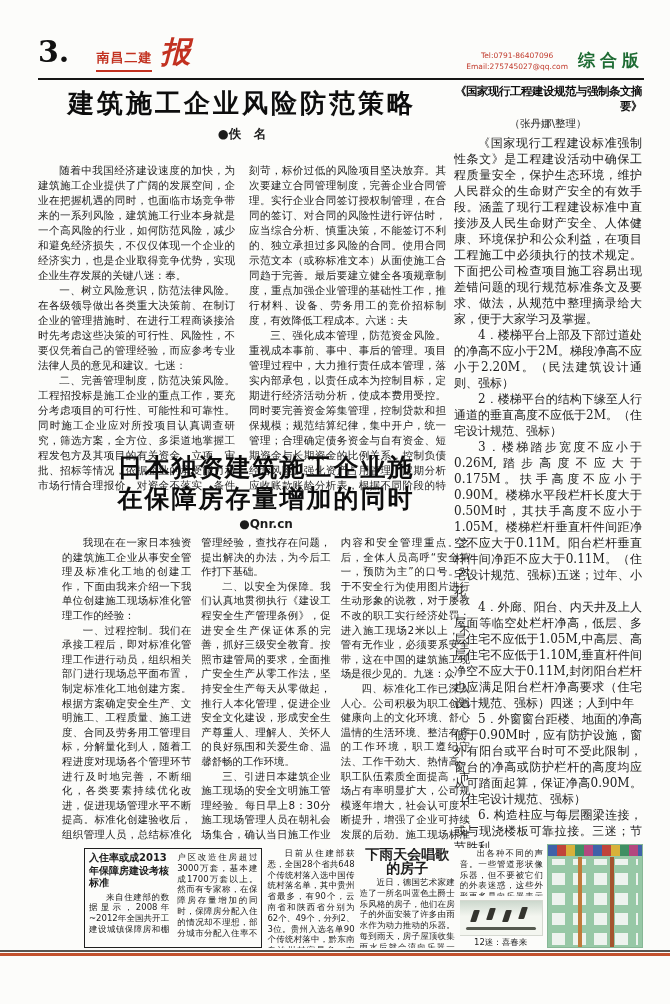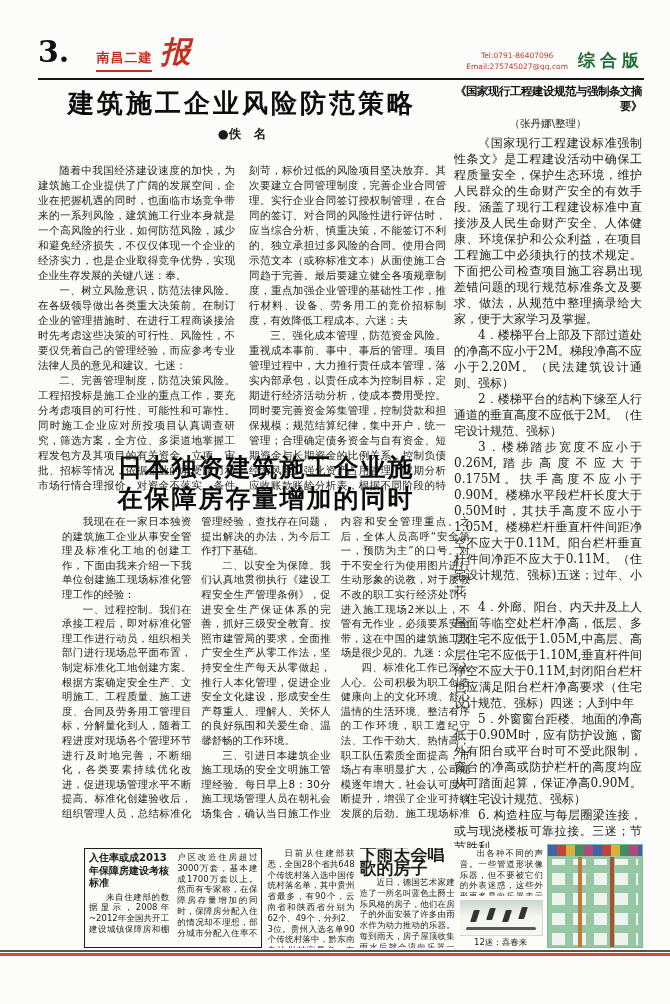--- a/index.html
+++ b/index.html
@@ -43,21 +43,21 @@
   
   .strip{position:absolute;left:84px;top:848px;width:558px;height:100px;display:flex;gap:5px;
          font-size:8.5px;line-height:10.8px;text-align:justify;}
   .strip p{margin:0;text-indent:2em;}
   .hbox{width:180px;border:1.5px solid #1f1f1f;padding:3px 4px;box-sizing:border-box;
         column-count:2;column-gap:8px;column-fill:auto;overflow:hidden;}
   .hbox-title{font-size:10px;font-weight:bold;text-align:left;line-height:12.5px;
               text-indent:0 !important;margin-bottom:2px !important;}
   .colC{width:88px;overflow:hidden;}
   .colD{width:96px;overflow:hidden;}
-  .rain-title{font-size:17px;font-weight:bold;text-align:left;line-height:13.5px;
+  .rain-title{font-size:14px;font-weight:bold;text-align:center;line-height:13.5px;
               text-indent:0 !important;margin-bottom:2px !important;}
   .colE{width:84px;position:relative;overflow:hidden;}
   .colE .txt{height:48px;overflow:hidden;}
   .painting{position:absolute;left:0;bottom:13px;width:82px;height:34px;
             background:linear-gradient(#ccd8cd,#f4f6f0 45%);outline:1px solid #d5d8d0;}
   .painting i{position:absolute;width:6px;height:12px;background:#34342e;
               transform:skewX(-18deg);border-radius:1px;}
   .painting i:nth-child(1){left:12px;top:9px;}
   .painting i:nth-child(2){left:28px;top:7px;}
   .painting i:nth-child(3){left:44px;top:9px;}
@@ -112,20 +112,21 @@
       <p>二、完善管理制度，防范决策风险。工程招投标是施工企业的重点工作，要充分考虑项目的可行性、可能性和可靠性。同时施工企业应对所投项目认真调查研究，筛选方案，全方位、多渠道地掌握工程发包方及其项目的有关资金、立项、审批、招标等情况，依据企业的承受能力和市场行情合理报价。对资金不落实、条件刻苛，标价过低的风险项目坚决放弃。其次要建立合同管理制度，完善企业合同管理。实行企业合同签订授权制管理，在合同的签订、对合同的风险性进行评估时，应当综合分析、慎重决策，不能签订不利的、独立承担过多风险的合同。使用合同示范文本（或称标准文本）从面使施工合同趋于完善。最后要建立健全各项规章制度，重点加强企业管理的基础性工作，推行材料、设备、劳务用工的竞价招标制度，有效降低工程成本。六迷：夫</p>
       <p>三、强化成本管理，防范资金风险。重视成本事前、事中、事后的管理。项目管理过程中，大力推行责任成本管理，落实内部承包，以责任成本为控制目标，定期进行经济活动分析，使成本费用受控。同时要完善资金筹集管理，控制贷款和担保规模；规范结算纪律，集中开户，统一管理；合理确定债务资金与自有资金、短期资金与长期资金的比例关系，控制负债经营风险。强化资产占用管理，定期分析应收账款账龄分析表，根据不同阶段的特点制定收款政策，减少坏账损失；制定恰当的物资采购批量，保持合理的物资库存；把握分包工程款的支付比例和时，充分调度资金使用效益，加速资金周转。</p>
     </div>
   </section>
 
   <section class="art2">
     <h2>
       <span>日本独资建筑施工企业施</span><br>
       <span>在保障房存量增加的同时</span>
     </h2>
+    <div class="byline">●Qnr.cn</div>
     <div class="art2-body">
       <p>我现在在一家日本独资的建筑施工企业从事安全管理及标准化工地的创建工作，下面由我来介绍一下我单位创建施工现场标准化管理工作的经验：</p>
       <p>一、过程控制。我们在承接工程后，即对标准化管理工作进行动员，组织相关部门进行现场总平面布置，制定标准化工地创建方案。根据方案确定安全生产、文明施工、工程质量、施工进度、合同及劳务用工管理目标，分解量化到人，随着工程进度对现场各个管理环节进行及时地完善，不断细化，各类要素持续优化改进，促进现场管理水平不断提高。标准化创建验收后，组织管理人员，总结标准化管理经验，查找存在问题，提出解决的办法，为今后工作打下基础。</p>
       <p>二、以安全为保障。我们认真地贯彻执行《建设工程安全生产管理条例》，促进安全生产保证体系的完善，抓好三级安全教育。按照市建管局的要求，全面推广安全生产从零工作法，坚持安全生产每天从零做起，推行人本化管理，促进企业安全文化建设，形成安全生产尊重人、理解人、关怀人的良好氛围和关爱生命、温馨舒畅的工作环境。</p>
       <p>三、引进日本建筑企业施工现场的安全文明施工管理经验。每日早上8：30分施工现场管理人员在朝礼会场集合，确认当日施工作业内容和安全管理重点。之后，全体人员高呼“安全第一，预防为主”的口号。对于不安全行为使用图片进行生动形象的说教，对于屡教不改的职工实行经济处罚；进入施工现场2米以上，不管有无作业，必须要系安全带，这在中国的建筑施工现场是很少见的。九迷：众</p>
       <p>四、标准化工作已深入人心。公司积极为职工创造健康向上的文化环境、舒心温情的生活环境、整洁有序的工作环境，职工遵纪守法、工作干劲大、热情高，职工队伍素质全面提高，市场占有率明显扩大，公司规模逐年增大，社会认可度不断提升，增强了企业可持续发展的后劲。施工现场标准化管理成为我们在激烈竞争的市场中，不断扩大市场占有份额、做大做强的法宝。□二迷：度日如年</p>
     </div>
   </section>
 
   <aside class="sb">

